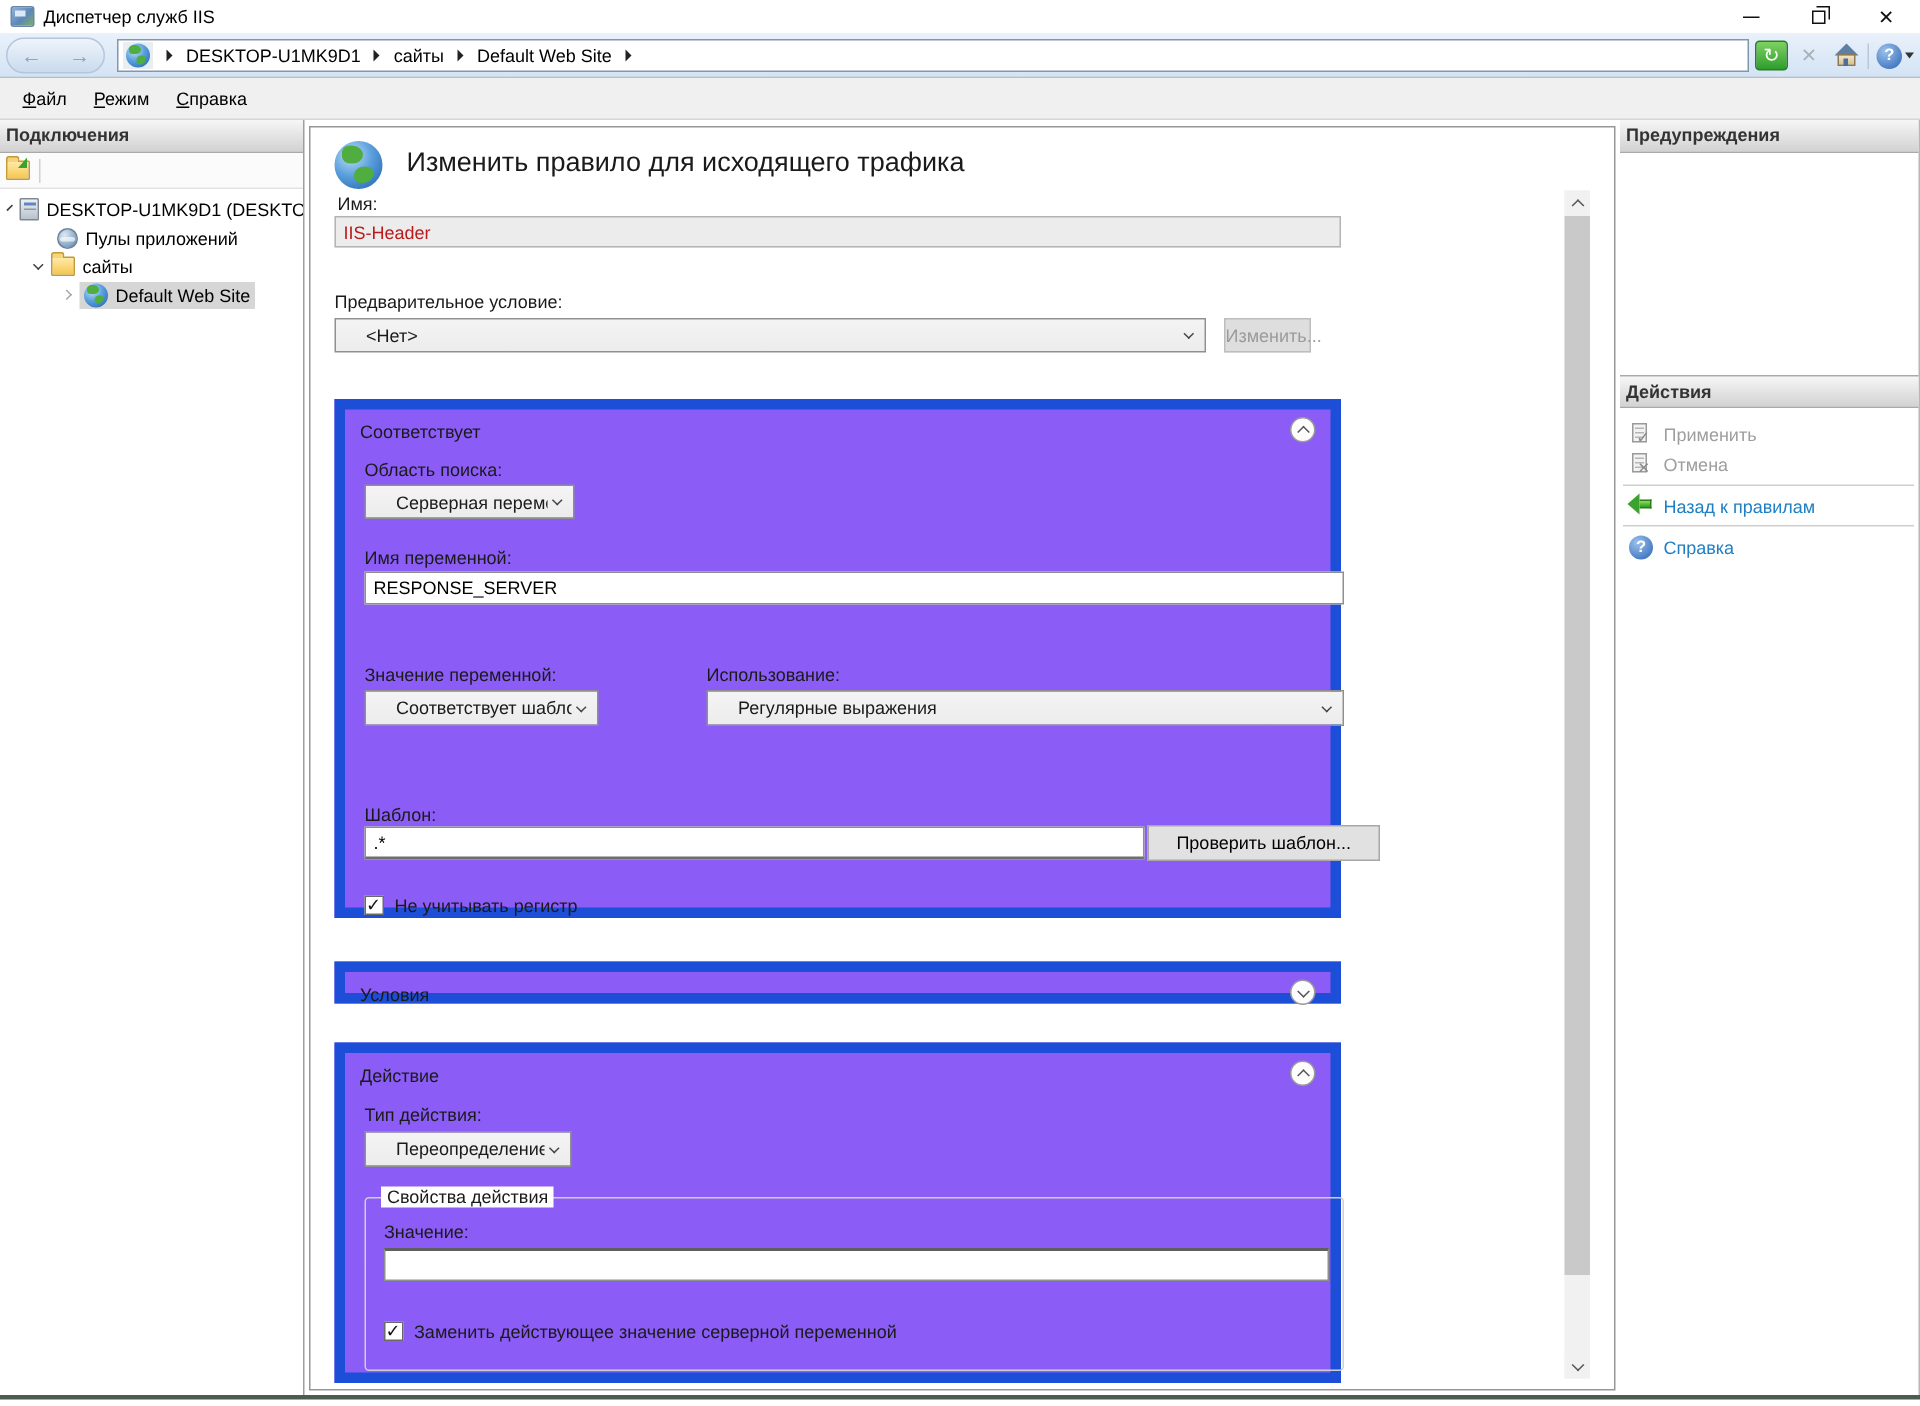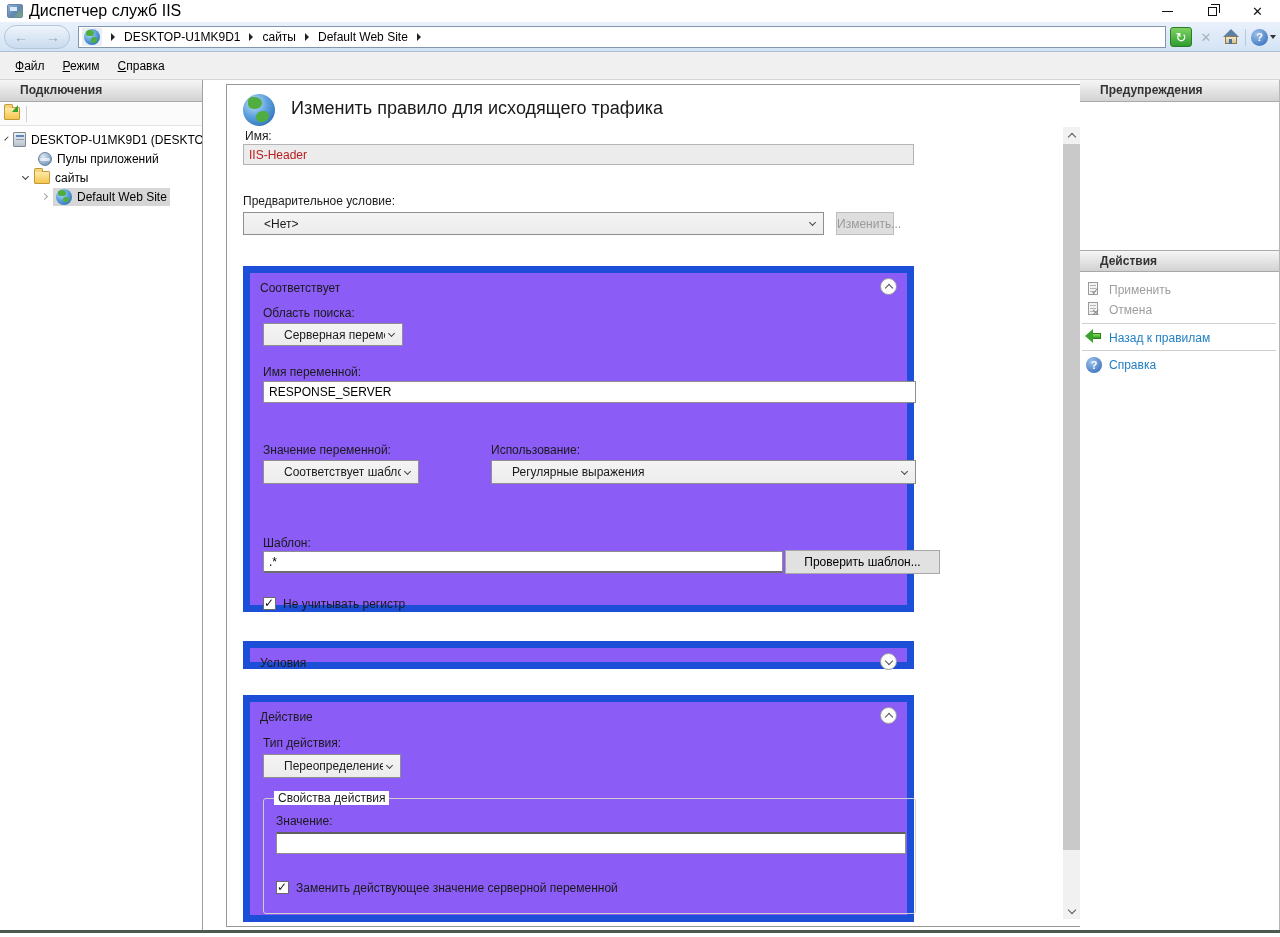--- a/index.html
+++ b/index.html
@@ -4,21 +4,21 @@
 <style>
   * { margin:0; padding:0; box-sizing:border-box; }
   html,body { width:1280px; height:937px; }
   body { font-family:"Liberation Sans","DejaVu Sans",sans-serif; font-size:12px; color:#1a1a1a; background:#fff; overflow:hidden; }
   #win { position:relative; width:1280px; height:937px; background:#fff; }
 
   
   #titlebar { position:absolute; left:0; top:0; width:1280px; height:22px; background:#fff; display:flex; align-items:center; }
   #app-icon { width:16px; height:14px; margin:0 6px 0 7px; position:relative; background:linear-gradient(135deg,#8fb3d9 0%,#5d87b5 55%,#7fae6d 100%); border:1px solid #6b86a5; border-radius:2px; }
   #app-icon::after { content:""; position:absolute; left:2px; top:2px; width:7px; height:4px; background:#dce9f5; }
-  #title-text { font-size:16px; color:#000; }
+  #title-text { font-size:12px; color:#000; }
   #win-controls { position:absolute; right:0; top:0; height:22px; display:flex; }
   .winbtn { width:45px; height:22px; display:flex; align-items:center; justify-content:center; }
   .min-glyph { width:11px; height:1px; background:#111; }
   .rest-glyph { width:9px; height:9px; border:1px solid #111; background:#fff; position:relative; }
   .rest-glyph::before { content:""; position:absolute; left:2px; top:-4px; width:8px; height:8px; border:1px solid #111; border-left:none; border-bottom:none; }
   .close-glyph { font-size:13px; color:#111; line-height:1; }
 
   
   #addressbar { position:absolute; left:0; top:22px; width:1280px; height:30px; background:linear-gradient(#e9f1fb,#d4e3f4); border-bottom:1px solid #aebfd4; }
   #navpill { position:absolute; left:4px; top:3px; width:66px; height:24px; border-radius:13px; background:linear-gradient(#eef4fb,#c9dbee); border:1px solid #b3c6da; display:flex; align-items:center; justify-content:space-around; }
@@ -43,21 +43,21 @@
   .qcircle::after { content:"?"; }
   .dd-caret { width:0; height:0; border-top:4px solid #333; border-left:3px solid transparent; border-right:3px solid transparent; }
 
   
   #menubar { position:absolute; left:0; top:52px; width:1280px; height:28px; background:#f0f0f0; border-bottom:1px solid #d5d5d5; display:flex; align-items:center; }
   .menu-item { display:inline-block; padding:0 9px; line-height:26px; color:#000; }
   .menu-item::first-letter { text-decoration:underline; }
 
   
   #main { position:absolute; left:0; top:80px; width:1280px; height:850px; }
-  .panel-header { height:22px; background:linear-gradient(#f6f6f6,#d2d2d2); border-top:1px solid #a9a9a9; border-bottom:1px solid #a9a9a9; font-weight:bold; color:#333; line-height:21px; padding-left:20px; }
+  .panel-header { height:22px; background:linear-gradient(#f6f6f6,#d2d2d2); border-top:1px solid #a9a9a9; border-bottom:1px solid #a9a9a9; font-weight:bold; color:#333; line-height:21px; padding-left:4px; }
 
   #left-panel { position:absolute; left:0; top:0; width:203px; height:850px; background:#fff; border-right:1px solid #9aa0a6; }
   #left-toolbar { height:24px; background:#fbfbfb; border-bottom:1px solid #e3e3e3; display:flex; align-items:center; padding-left:4px; gap:6px; }
   .tb-sep { width:1px; height:16px; background:#d0d0d0; }
   .folder-icon { width:16px; height:13px; position:relative; background:linear-gradient(#ffe9a8,#f5c64e); border:1px solid #c29a3c; border-radius:1px; }
   .folder-icon::before { content:""; position:absolute; left:-1px; top:-4px; width:7px; height:3px; background:#f5d47a; border:1px solid #c29a3c; border-bottom:none; border-radius:2px 2px 0 0; }
   .conn-arrow::after { content:""; position:absolute; right:1px; top:-3px; width:0; height:0; border-bottom:7px solid #3aa32e; border-left:6px solid transparent; }
   .tree { padding-top:4px; }
   .tree-row { height:19px; display:flex; align-items:center; white-space:nowrap; overflow:hidden; }
   .tree-chev { display:inline-block; width:5px; height:5px; border-right:1.6px solid #3d3d3d; border-bottom:1.6px solid #3d3d3d; margin:0 6px 0 0; }
@@ -66,21 +66,21 @@
   .server-icon { width:13px; height:15px; background:linear-gradient(#eceff2,#b9c2cc); border:1px solid #7c8894; border-radius:1px; position:relative; margin-right:5px; flex:0 0 auto; }
   .server-icon::before { content:""; position:absolute; left:2px; top:2px; width:8px; height:2px; background:#5e87c2; }
   .server-icon::after { content:""; position:absolute; left:2px; top:6px; width:8px; height:1px; background:#8b99a8; }
   .pool-icon { width:14px; height:14px; border-radius:50%; background:radial-gradient(circle at 35% 30%,#dfe9f2,#7fa3c4 70%,#51749b); border:1px solid #6d829c; position:relative; margin-right:5px; flex:0 0 auto; }
   .pool-icon::after { content:""; position:absolute; left:1px; top:5px; width:10px; height:3px; background:rgba(255,255,255,.65); border-radius:2px; }
   .tree-label { color:#000; }
   .tree-sel { background:#d6d6d6; padding:1px 3px; }
 
   
   #center { position:absolute; left:204px; top:0; width:876px; height:850px; background:#fff; }
-  #contentbox { position:absolute; left:2px; top:4px; width:871px; height:843px; background:#fff; border:1px solid #979797;margin-left:20px; }
+  #contentbox { position:absolute; left:2px; top:4px; width:871px; height:843px; background:#fff; border:1px solid #979797; }
   .fieldlabel { position:absolute; color:#1a1a1a; }
   .txt { position:absolute; border:1px solid #8f8f8f; background:#fff; font-family:"Liberation Sans","DejaVu Sans",sans-serif; font-size:12px; color:#000; padding:0 5px; }
   .txt:disabled { background:#ececec; color:#b91c1c; border-color:#b4b4b4; }
   .sel { position:absolute; background:linear-gradient(#f4f4f4,#ececec); border:1px solid #8f8f8f; display:flex; align-items:center; }
   .sel-label { flex:1; padding-left:20px; white-space:nowrap; overflow:hidden; }
   .sel-caret { flex:0 0 auto; width:5px; height:5px; border-right:1.4px solid #444; border-bottom:1.4px solid #444; transform:rotate(45deg); margin:-2px 8px 0 4px; }
   .btn { position:absolute; background:#e1e1e1; border:1px solid #a7a7a7; font-family:"Liberation Sans","DejaVu Sans",sans-serif; font-size:12px; color:#000; text-align:center; }
   .btn.disabled { color:#9b9b9b; border-color:#bdbdbd; background:#dedede; }
   .section { position:absolute; border:7px solid #1d4ed8; background:#8b5cf6; }
   .section-title { position:absolute; left:10px; top:8px; color:#1a1a1a; }

